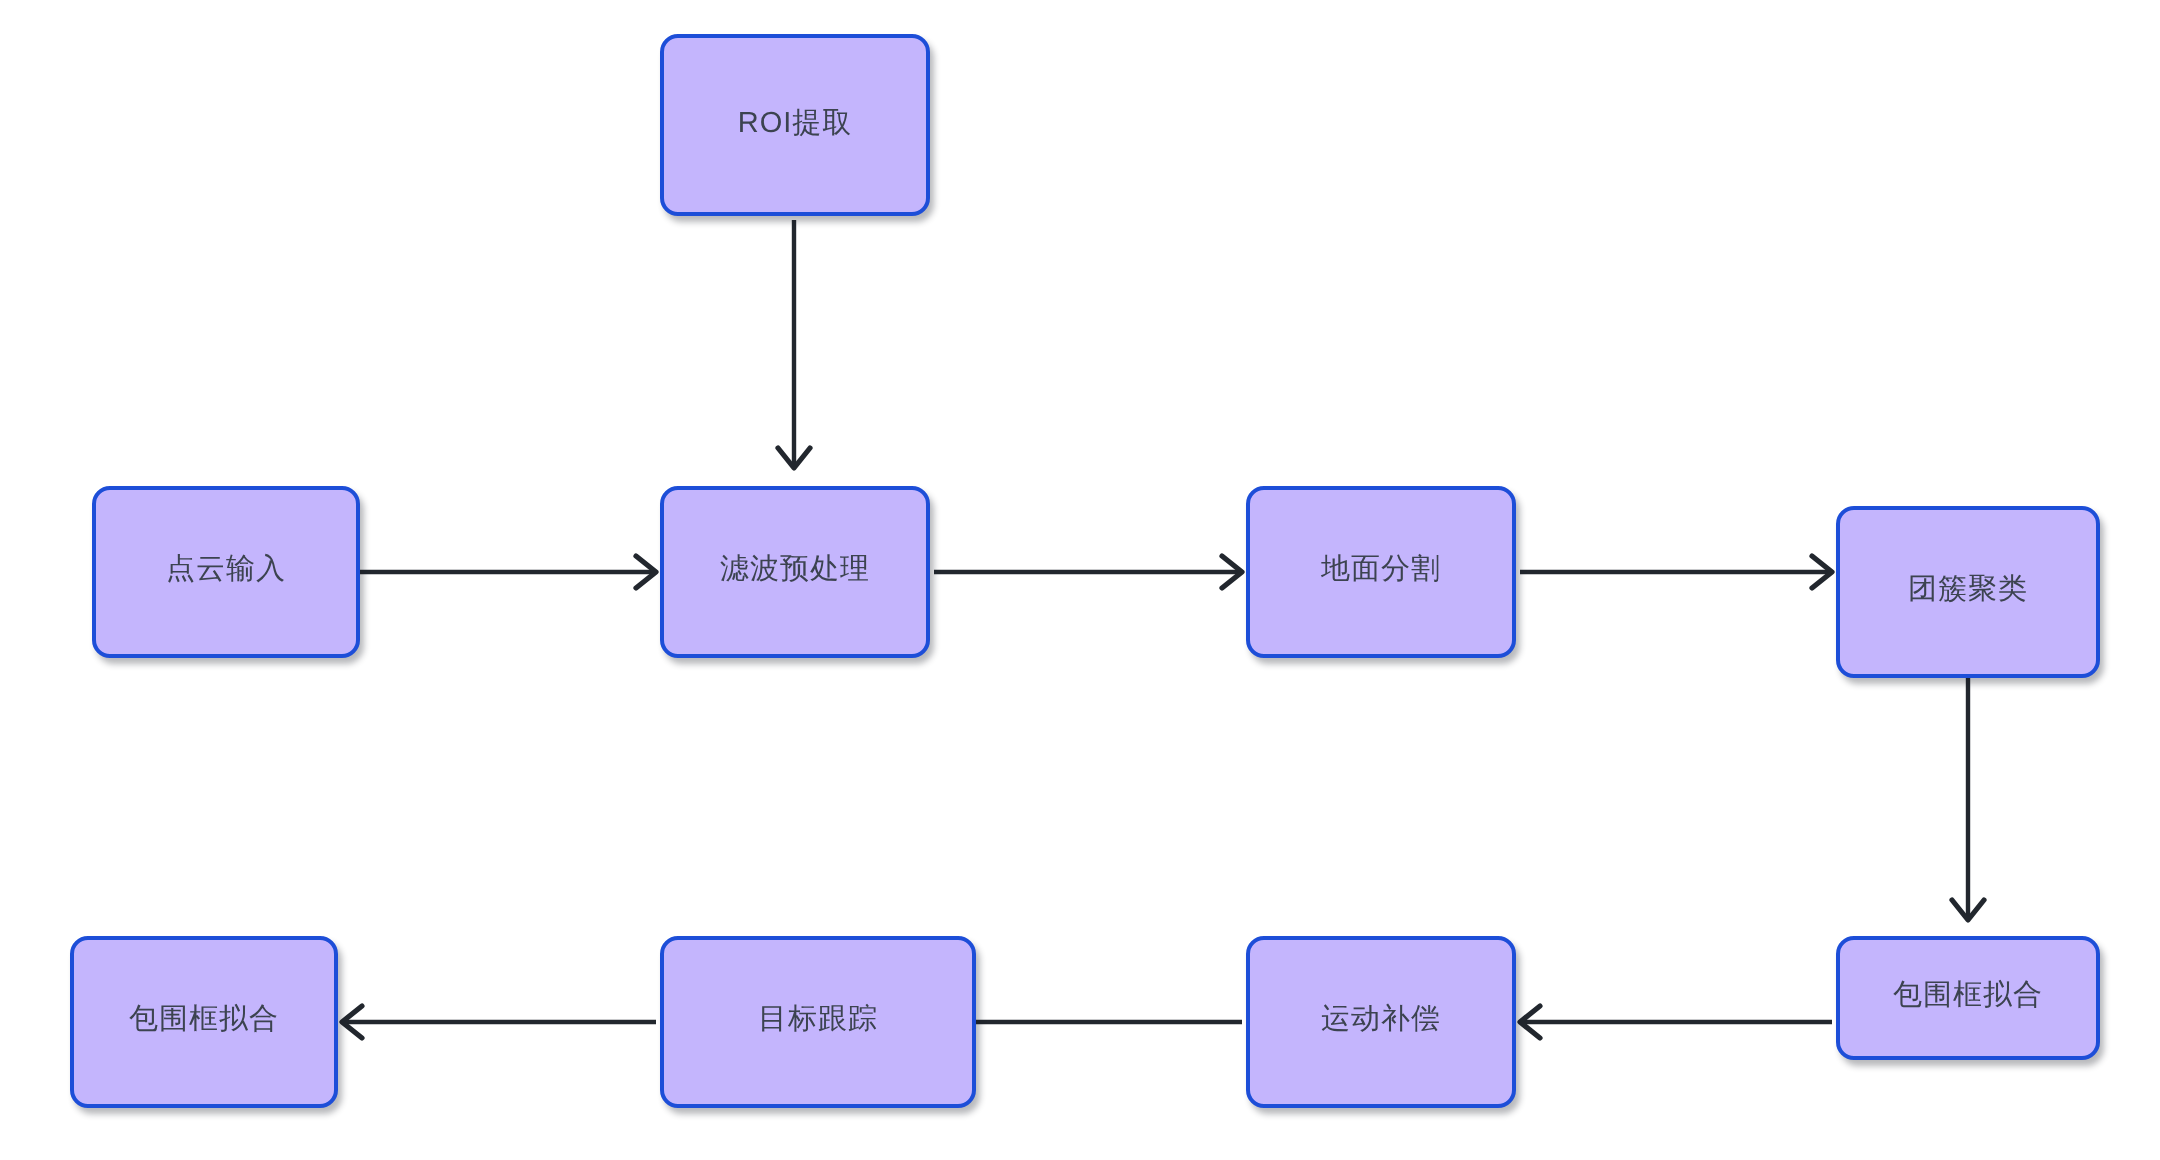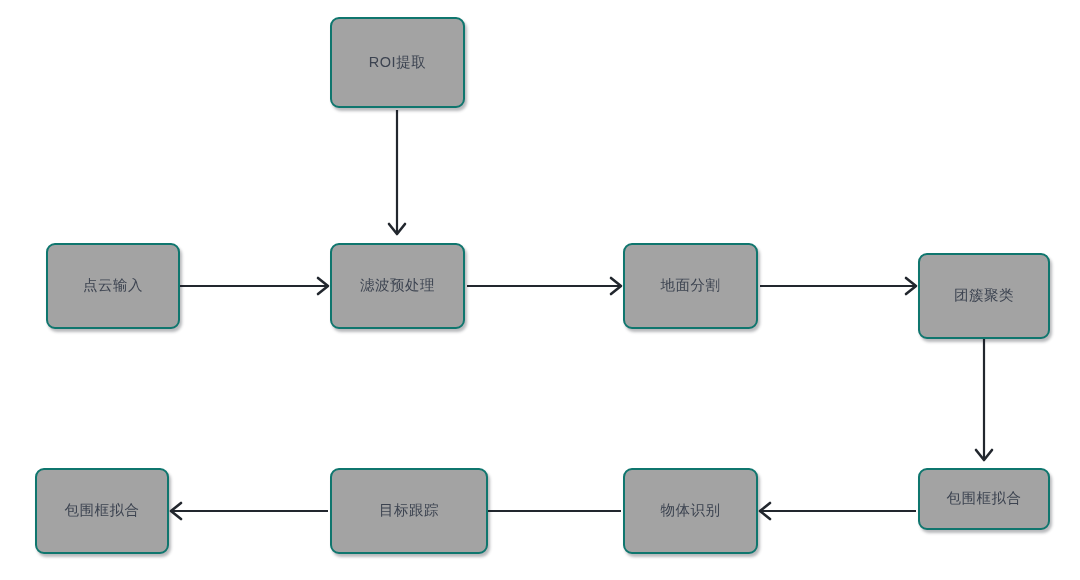--- a/index.html
+++ b/index.html
@@ -21,22 +21,22 @@
     position: absolute;
     left: 0;
     top: 0;
     width: 1080px;
     height: 580px;
     pointer-events: none;
   }
   .node {
     position: absolute;
     box-sizing: border-box;
-    background: #a3a3a3;
-    border: 2px solid #0f766e;
+    background: #c4b5fd;
+    border: 2px solid #1d4ed8;
     border-radius: 9px;
     display: flex;
     align-items: center;
     justify-content: center;
     box-shadow: 2px 3px 3px rgba(20, 24, 32, 0.30);
   }
   .node-label {
     font-size: 14.5px;
     line-height: 1.2;
     color: #3c4350;
@@ -121,21 +121,21 @@
 
   <div class="node node-cluster">
     <span class="node-label">团簇聚类</span>
   </div>
 
   <div class="node node-bbox">
     <span class="node-label">包围框拟合</span>
   </div>
 
   <div class="node node-detect">
-    <span class="node-label">物体识别</span>
+    <span class="node-label">运动补偿</span>
   </div>
 
   <div class="node node-track">
     <span class="node-label">目标跟踪</span>
   </div>
 
   <div class="node node-motion">
     <span class="node-label">包围框拟合</span>
   </div>
 

